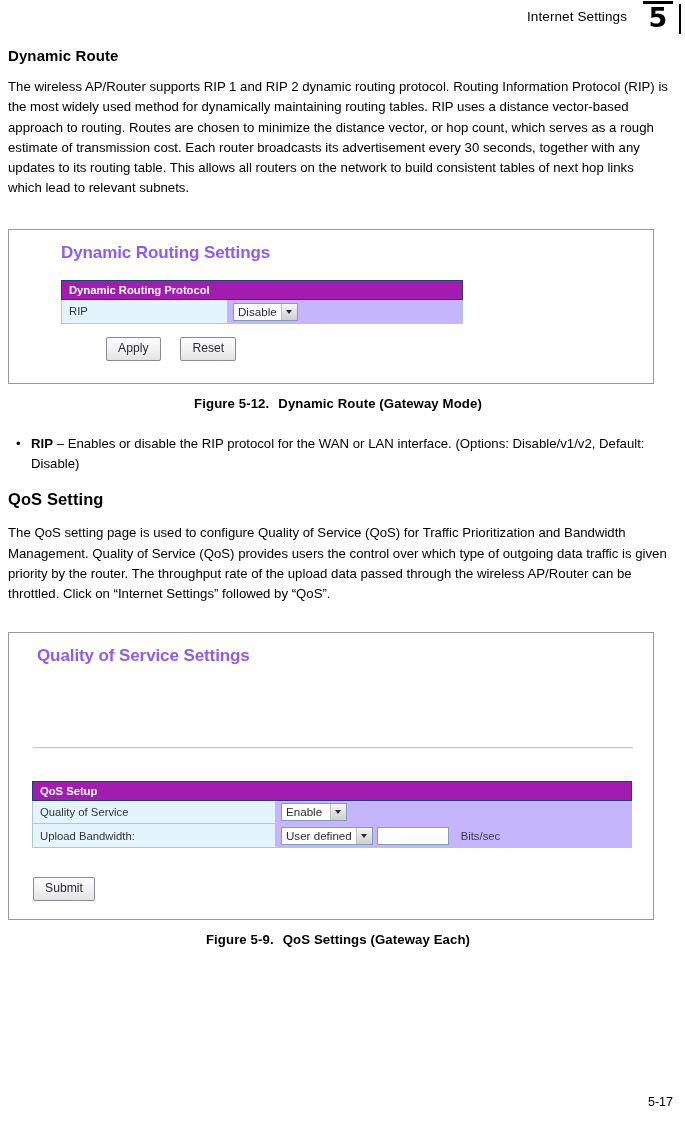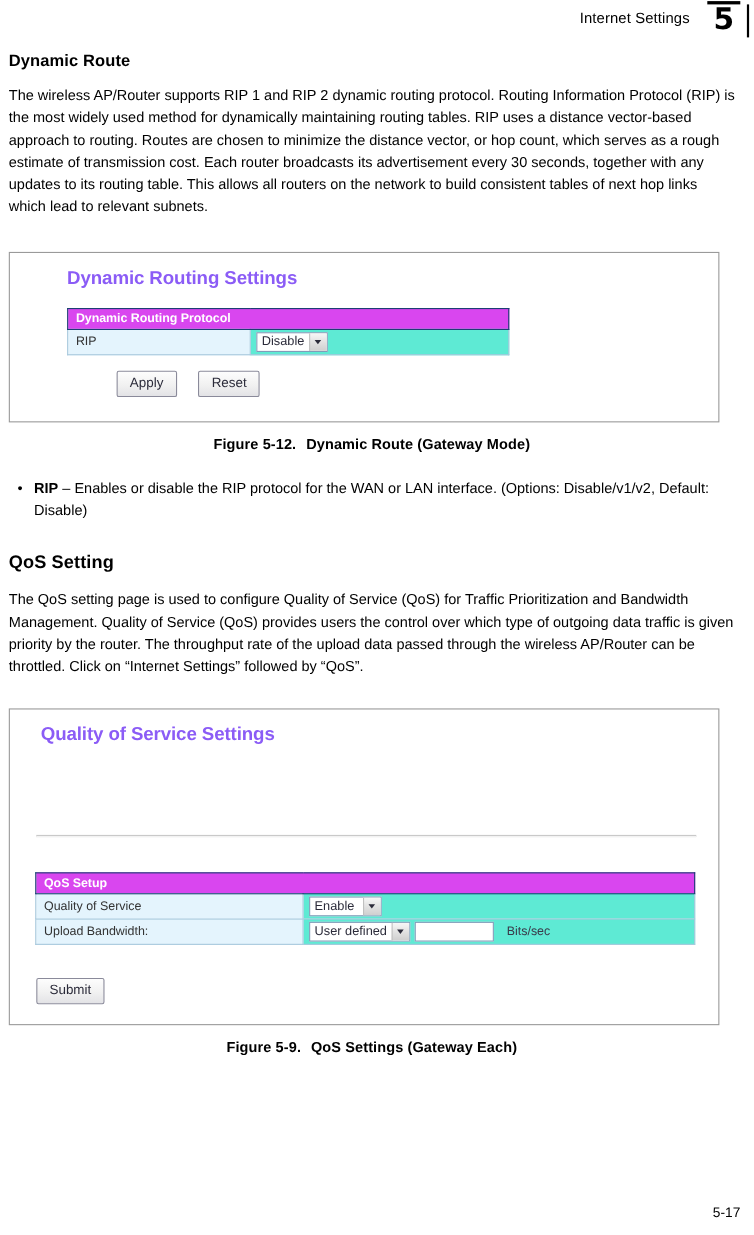--- a/index.html
+++ b/index.html
@@ -140,37 +140,37 @@
     background: #c9c9c9;
     border-bottom: 1px solid #f2f2f2;
   }
 
   
   table.ss-table {
     border-collapse: collapse;
     table-layout: fixed;
   }
   table.ss-table td.tbl-head {
-    background: #d946ef;
+    background: #a21caf;
     color: #ffffff;
     font-weight: bold;
     font-size: 11.3px;
     padding: 3px 6px 3px 7px;
     border: 1px solid #1c3f74;
     letter-spacing: -0.05px;
   }
   table.ss-table td.tbl-label {
     background: #e4f4fd;
     color: #333333;
     font-size: 11.3px;
     padding: 4px 6px 4px 7px;
     border: 1px solid #a8c9dd;
   }
   table.ss-table td.tbl-field {
-    background: #5eead4;
+    background: #c4b5fd;
     padding: 2px 6px 2px 5px;
     border: 1px solid #a8c9dd;
     vertical-align: middle;
     white-space: nowrap;
   }
 
   
   .xp-select {
     display: inline-block;
     border: 1px solid #7f9db9;
@@ -298,21 +298,21 @@
   <div class="fig-caption" style="margin-top: 12px;">
     <span>Figure 5-12.</span><span class="fig-gap"></span><span>Dynamic Route (Gateway Mode)</span>
   </div>
 
   <ul class="bullet-list" style="margin-top: 23px;">
     <li>
       <span class="bullet-dot">•</span><span class="bold-term">RIP</span><span> – Enables or disable the RIP protocol for the WAN or LAN interface. (Options: Disable/v1/v2, Default: Disable)</span>
     </li>
   </ul>
 
-  <h2 class="section-heading qos" style="margin-top: 28px;">QoS Setting</h2>
+  <h2 class="section-heading qos" style="margin-top: 16px;">QoS Setting</h2>
 
   <p class="body-text" style="margin-bottom: 27px;">The QoS setting page is used to configure Quality of Service (QoS) for Traffic Prioritization and Bandwidth Management. Quality of Service (QoS) provides users the control over which type of outgoing data traffic is given priority by the router. The throughput rate of the upload data passed through the wireless AP/Router can be throttled. Click on “Internet Settings” followed by “QoS”.</p>
 
   <div class="screenshot" style="width: 646px; height: 288px;">
     <div class="ss-title" style="position:absolute; left:28px; top:13px;">Quality of Service Settings</div>
 
 
     <div class="ss-divider" style="position:absolute; left:24px; top:114px; width:600px;"></div>
 
     <table class="ss-table" style="position:absolute; left:23px; top:148px; width:599px;">

